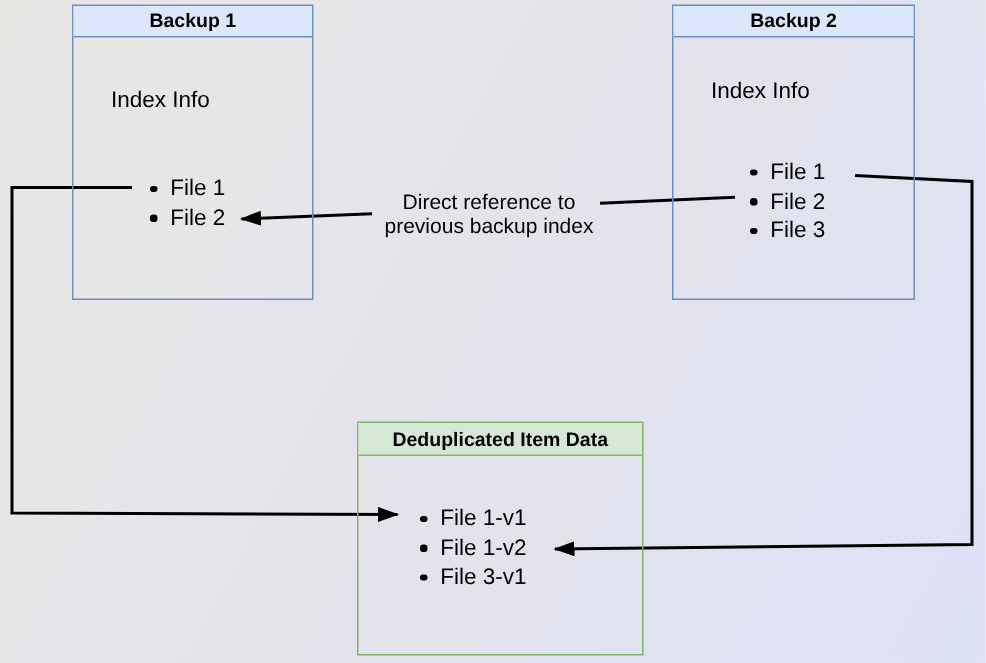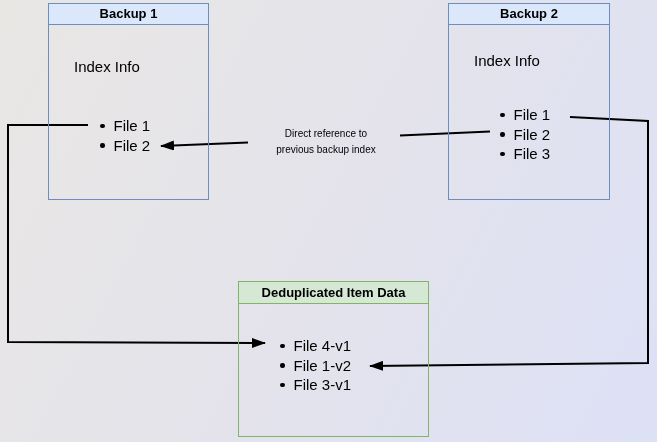--- a/index.html
+++ b/index.html
@@ -13,21 +13,21 @@
   .node.green{border-color:var(--dedup-border,#82b366);margin-left:10px;}
   .node-title{font-weight:bold;font-size:13px;text-align:center;}
   .blue .node-title{background:var(--backup-fill,#dbe8fc);border-bottom:1.5px solid var(--backup-border,#6c8ebf);height:20px;line-height:20px;}
   .green .node-title{background:var(--dedup-fill,#d5e8d4);border-bottom:1.5px solid var(--dedup-border,#82b366);height:21px;line-height:21px;}
   .heading{position:absolute;font-size:15px;line-height:18px;}
   .file-list{position:absolute;}
   .file-list .li{display:flex;align-items:center;height:19.5px;font-size:15px;}
   .file-list .dot{width:4.5px;height:4.5px;background:#000;border-radius:50%;margin:0 9px 0 4px;flex:none;}
   .connectors{position:absolute;left:0;top:0;width:657px;height:442px;pointer-events:none;}
   .connectors path.wire{fill:none;stroke:var(--connector,#000);stroke-width:2;}
-  .annotation{position:absolute;left:246px;top:126px;width:160px;font-size:10px;line-height:16px;text-align:center;}
+  .annotation{position:absolute;left:246px;top:126px;width:160px;font-size:14px;line-height:16px;text-align:center;}
 </style>
 </head>
 <body>
 
 <div class="canvas" style="--backup-fill: #dbe8fc; --backup-border: #6c8ebf; --dedup-fill: #d5e8d4; --dedup-border: #82b366; --connector: #000000;">
 
   <svg class="connectors" viewBox="0 0 657 442">
     <defs>
       <marker id="arrow" markerUnits="userSpaceOnUse" markerWidth="14" markerHeight="10" refX="13" refY="5" orient="auto">
         <path d="M0,0 L14,5 L0,10 Z" fill="#000"></path>
@@ -72,21 +72,21 @@
         <span>File 3</span>
       </div>
     </div>
 
   <div class="node green" style="left:228px;top:281px;width:191px;height:156px">
     <div class="node-title">Deduplicated Item Data</div>
   </div>
   <div class="file-list" style="left:276px;top:336px">
       <div class="li">
         <span class="dot"></span>
-        <span>File 4-v1</span>
+        <span>File 1-v1</span>
       </div>
       <div class="li">
         <span class="dot"></span>
         <span>File 1-v2</span>
       </div>
       <div class="li">
         <span class="dot"></span>
         <span>File 3-v1</span>
       </div>
     </div>

